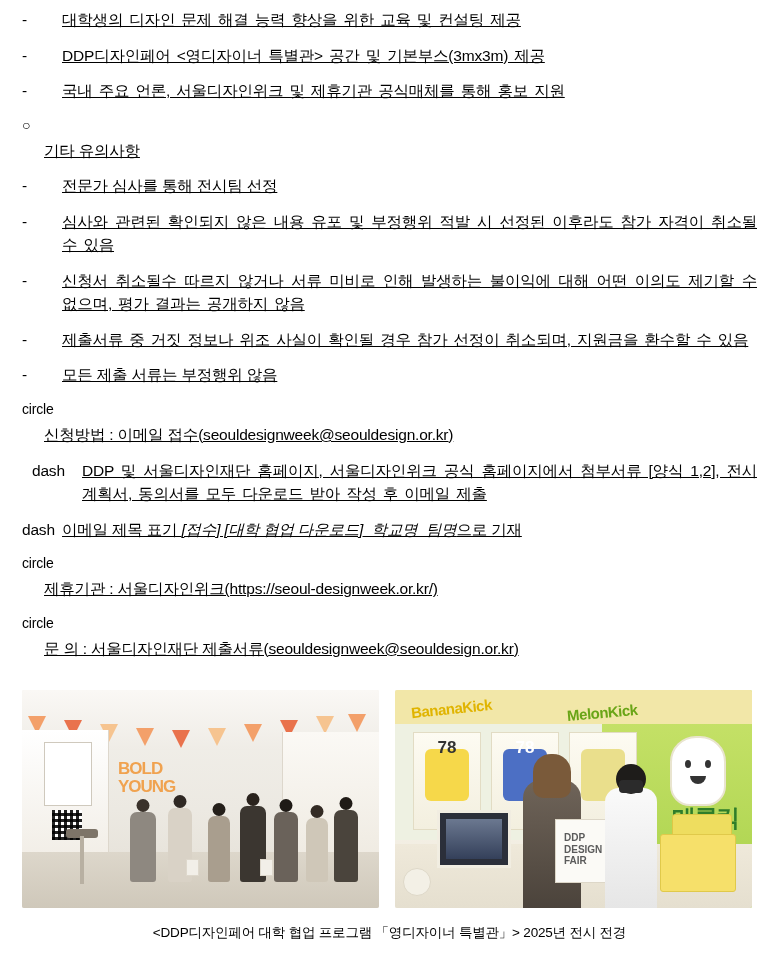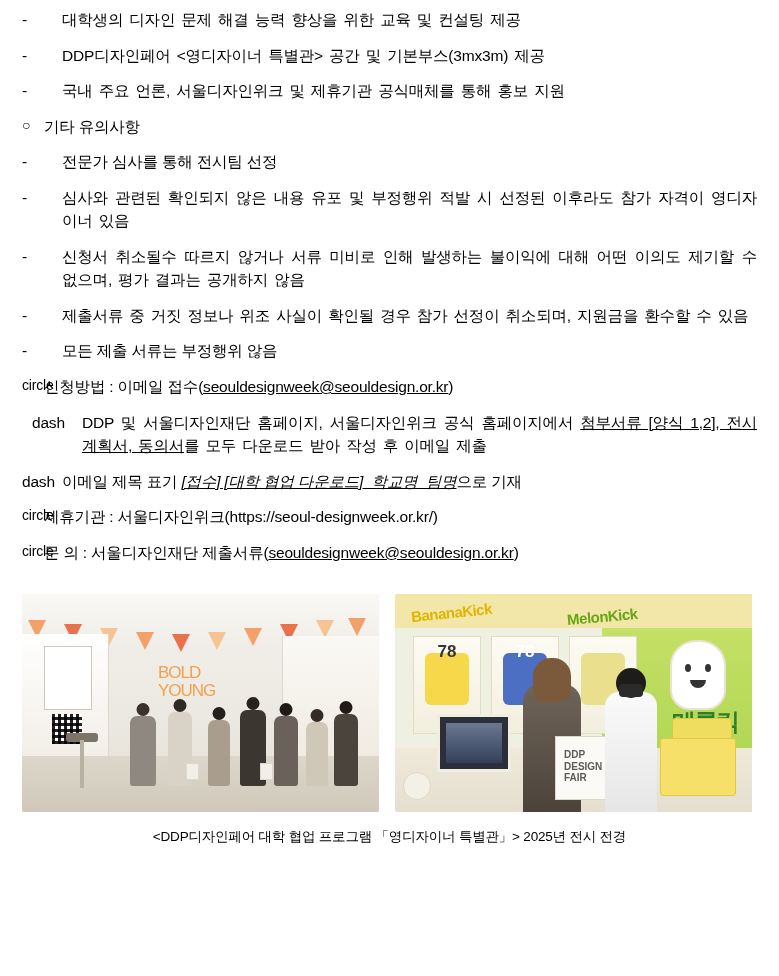--- a/index.html
+++ b/index.html
@@ -33,24 +33,25 @@
     flex: 0 0 22px;
     text-align: left;
     font-size: 15.5px;
     line-height: 1.52;
   }
   .bullet.circle {
     font-size: 14px;
   }
   .txt {
     flex: 1 1 auto;
+    text-decoration: underline;
   }
   
   .lvl1 { padding-left: 18px; }
-  .lvl0 { padding-left: 0px; }
+  .lvl0 { padding-left: 0px; margin-top: 24px; }
   .lvl1b { padding-left: 28px; }
 
   .justify {
     text-align: justify;
     text-justify: inter-character;
   }
   .spread {
     
     word-spacing: 2px;
   }
@@ -114,22 +115,22 @@
   }
   .p1 .qr {
     position: absolute; left: 30px; top: 120px; width: 30px; height: 30px;
     background:
       repeating-linear-gradient(0deg, #222 0 3px, #fff 3px 6px),
       repeating-linear-gradient(90deg, #222 0 3px, #fff 3px 6px);
     background-blend-mode: multiply;
   }
   .p1 .bigtext {
     position: absolute; left: 96px; top: 70px;
-    font-size: 17px; font-weight: 400; color: #f0a24f;
-    line-height: 1.05; letter-spacing: -1px; margin-left: 40px;
+    font-size: 17px; font-weight: 700; color: #f0a24f;
+    line-height: 1.05; letter-spacing: -1px;
   }
   .p1 .floor {
     position: absolute; left: 0; right: 0; bottom: 0; height: 56px;
     background: linear-gradient(#ddd7cb, #cfc8ba);
   }
   .p1 .person {
     position: absolute; bottom: 26px; border-radius: 7px 7px 3px 3px;
   }
   .p1 .head {
     position: absolute; top: -13px; left: 50%; transform: translateX(-50%);
@@ -227,21 +228,21 @@
   }
   .p2 .visitorB .hair {
     position: absolute; top: -24px; left: 11px; width: 30px; height: 30px;
     background: #1e1c1a; border-radius: 50%;
   }
   .p2 .visitorB .mask {
     position: absolute; top: -8px; left: 14px; width: 24px; height: 13px;
     background: #2b2b2b; border-radius: 4px;
   }
   .p2 .totebag {
-    position: absolute; left: 160px; bottom: 12px; width: 66px; height: 62px;
+    position: absolute; left: 160px; bottom: 25px; width: 66px; height: 62px;
     background: #fbfaf6; border: 1px solid #ddd7c8; margin-top: 32px;
   }
   .p2 .totebag .t {
     position: absolute; left: 8px; top: 12px;
     font-size: 10px; font-weight: 700; color: #5b5b5b; line-height: 1.15;
   }
   .p2 .monitor {
     position: absolute; left: 42px; bottom: 40px; width: 68px; height: 52px;
     background: #2b2f3a; border: 3px solid #f1ede1;
   }
@@ -286,21 +287,21 @@
     <span class="txt lvl0">기타 유의사항</span>
   </div>
 
   <div class="line">
     <span class="bullet">-</span>
     <span class="txt lvl1">전문가 심사를 통해 전시팀 선정</span>
   </div>
 
   <div class="line">
     <span class="bullet">-</span>
-    <span class="txt lvl1 justify spread">심사와 관련된 확인되지 않은 내용 유포 및 부정행위 적발 시 선정된 이후라도 참가 자격이 영디자이너 있음</span>
+    <span class="txt lvl1 justify spread">심사와 관련된 확인되지 않은 내용 유포 및 부정행위 적발 시 선정된 이후라도 참가 자격이 취소될수 있음</span>
   </div>
 
   <div class="line">
     <span class="bullet">-</span>
     <span class="txt lvl1 justify spread">신청서 취소될수 따르지 않거나 서류 미비로 인해 발생하는 불이익에 대해 어떤 이의도 제기할 수 없으며, 평가 결과는 공개하지 않음</span>
   </div>
 
   <div class="line">
     <span class="bullet">-</span>
     <span class="txt lvl1 justify spread">제출서류 중 거짓 정보나 위조 사실이 확인될 경우 참가 선정이 취소되며, 지원금을 환수할 수 있음</span>

